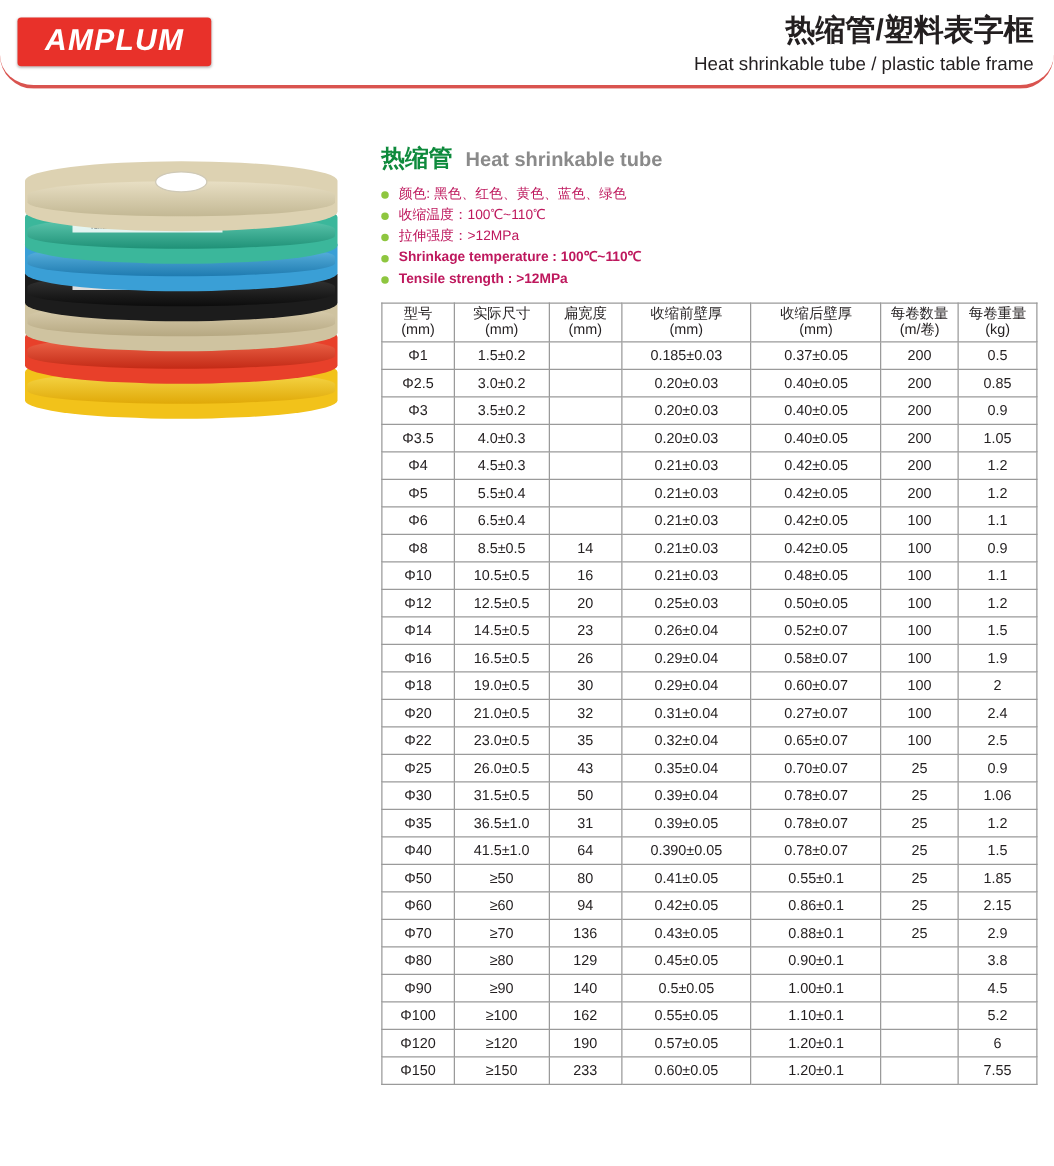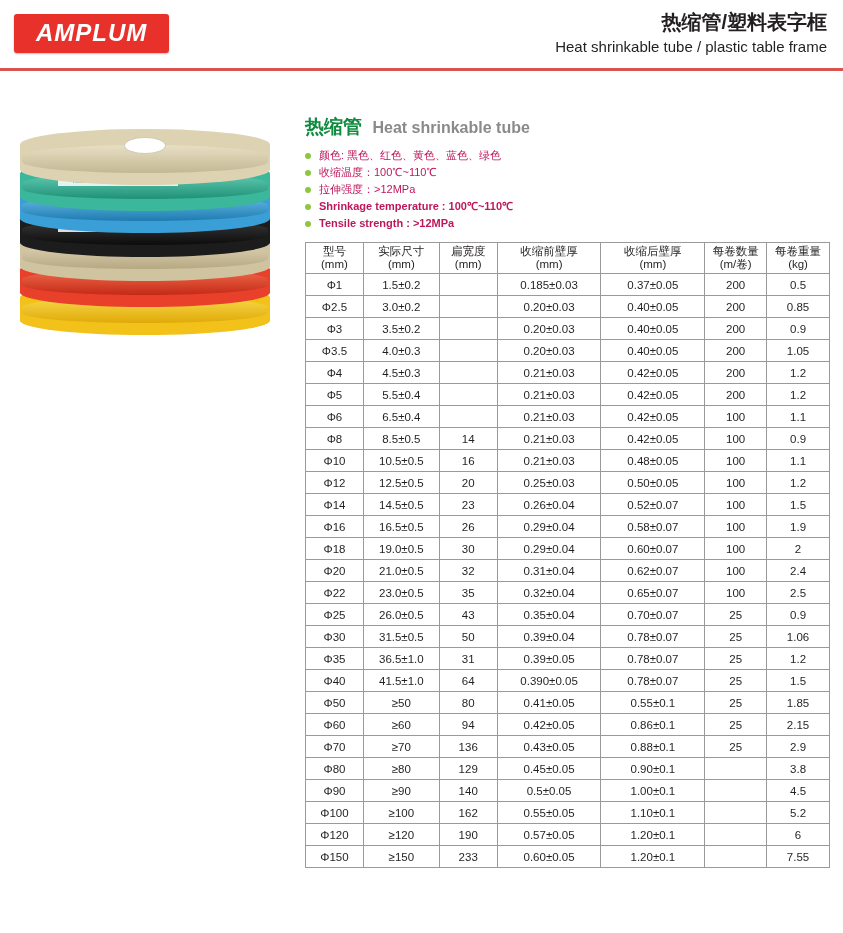--- a/index.html
+++ b/index.html
@@ -17,40 +17,41 @@
   }
 
   
   .header {
     position: relative;
     height: 68px;
     border-bottom: 3px solid #d9534f;
     display: flex;
     align-items: flex-start;
     justify-content: space-between;
+    border-radius: 27px;
   }
   .logo-box {
     margin: 14px 0 0 14px;
     background: #e8312a;
     color: #ffffff;
     font-size: 24px;
     font-weight: bold;
     letter-spacing: 1px;
     padding: 7px 22px 8px 22px;
     border-radius: 3px;
     line-height: 1;
     font-style: italic;
     box-shadow: 0 1px 2px rgba(0,0,0,0.25);
   }
   .header-titles {
     text-align: right;
     margin: 10px 16px 0 0;
   }
   .header-cn {
-    font-size: 20px;
+    font-size: 24px;
     font-weight: bold;
     color: #231f20;
     line-height: 1.25;
   }
   .header-en {
     font-size: 15px;
     color: #231f20;
     line-height: 1.3;
     margin-top: 2px;
   }
@@ -438,21 +439,21 @@
             <td>0.29±0.04</td>
             <td>0.60±0.07</td>
             <td>100</td>
             <td>2</td>
           </tr>
           <tr>
             <td>Φ20</td>
             <td>21.0±0.5</td>
             <td>32</td>
             <td>0.31±0.04</td>
-            <td>0.62±0.07</td>
+            <td>0.27±0.07</td>
             <td>100</td>
             <td>2.4</td>
           </tr>
           <tr>
             <td>Φ22</td>
             <td>23.0±0.5</td>
             <td>35</td>
             <td>0.32±0.04</td>
             <td>0.65±0.07</td>
             <td>100</td>

